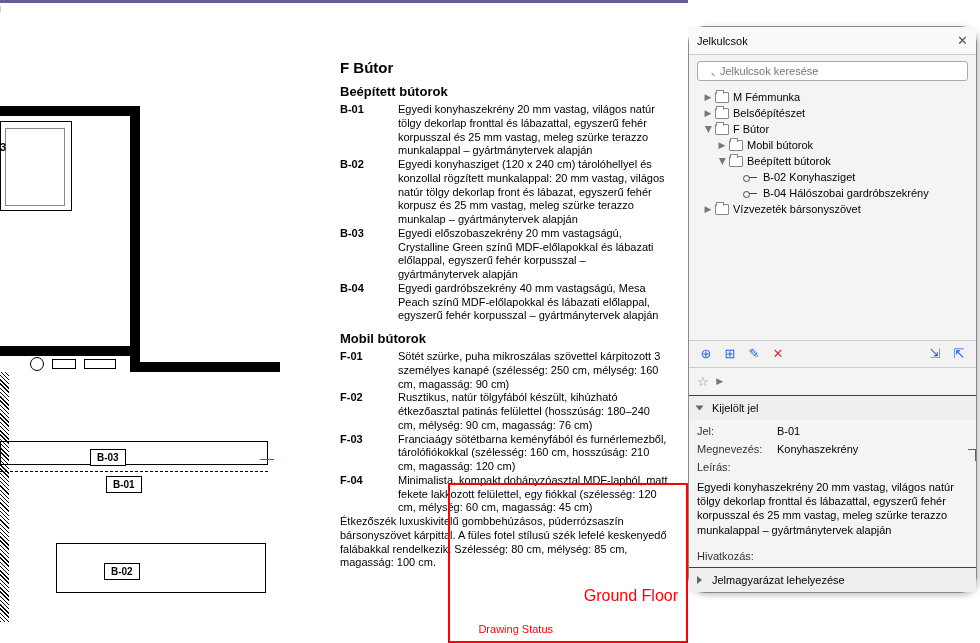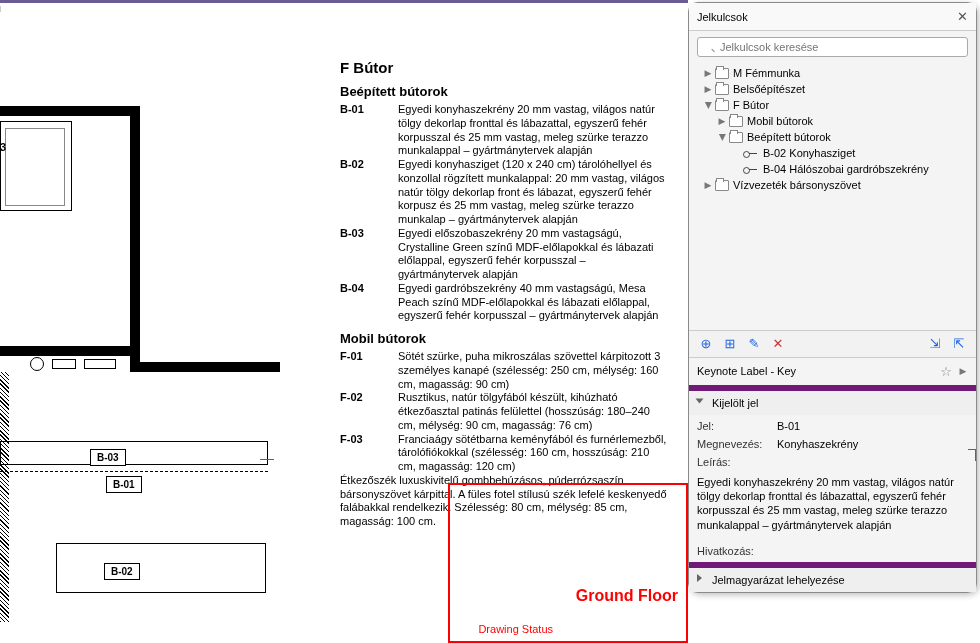--- a/index.html
+++ b/index.html
@@ -27,23 +27,23 @@
   .rect2{position:absolute;top:276px;left:84px;width:32px;height:10px;border:1px solid #000}
   .bed{position:absolute;top:38px;left:0;width:72px;height:90px;border:1px solid #000}
   .bed-inner{position:absolute;top:6px;left:4px;width:60px;height:78px;border:1px solid #888}
   .legend{position:absolute;top:56px;left:340px;width:330px}
   .legend h1{font-size:15px;font-weight:bold;margin-bottom:8px}
   .legend h2{font-size:13px;font-weight:bold;margin-top:8px;margin-bottom:4px}
   .legend-row{display:flex;margin-bottom:0}
   .legend-key{flex:0 0 58px;font-size:11px;font-weight:bold}
   .legend-val{flex:1;font-size:11px;line-height:1.25}
   .redbox{position:absolute;bottom:0;right:0;width:240px;height:160px;border:2px solid #f00;pointer-events:none}
-  .gf{position:absolute;bottom:38px;right:10px;color:#f00;font-weight:bold;font-size:16px}
+  .gf{position:absolute;bottom:38px;right:10px;color:#f00;font-weight:normal;font-size:16px}
   .ds{position:absolute;bottom:8px;right:135px;color:#f00;font-size:11px}
-  .panel{flex:1;background:#f4f4f4;border:1px solid #8a8a8a;border-radius:10px;margin:2px 3px 50px 0;display:flex;flex-direction:column;box-shadow:2px 2px 6px rgba(0,0,0,0.25)}
+  .panel{flex:1;background:#f4f4f4;border:1px solid #8a8a8a;border-radius:16px;margin:26px 3px 50px 0;display:flex;flex-direction:column;box-shadow:2px 2px 6px rgba(0,0,0,0.25)}
   .panel-header{display:flex;align-items:center;justify-content:space-between;padding:6px 8px;border-bottom:1px solid #ccc;background:#f9f9f9}
   .close-x{font-size:13px;color:#555;cursor:pointer}
   .search-row{padding:6px 8px}
   .search{width:100%;padding:3px 6px 3px 22px;border:1px solid #aaa;border-radius:3px;font-size:11px;background:#fff;position:relative}
   .search-wrap{position:relative}
   .search-wrap::before{content:"";position:absolute;left:7px;top:5px;width:8px;height:8px;border:1.2px solid #888;border-radius:50%}
   .search-wrap::after{content:"";position:absolute;left:14px;top:13px;width:4px;height:1.2px;background:#888;transform:rotate(45deg)}
   .tree{flex:1;overflow:auto;padding:2px 0 8px}
   .tree-row{display:flex;align-items:center;padding:2px 8px;font-size:11px;white-space:nowrap}
   .tree-row.selected{background:#cfe7ff;border-top:1px solid #7bb8ef;border-bottom:1px solid #7bb8ef}
@@ -52,21 +52,21 @@
   .ico-folder{border:1px solid #888;border-radius:1px;background:#fff}
   .ico-folder::before{content:"";position:absolute;top:-3px;left:0;width:6px;height:3px;background:#fff;border:1px solid #888;border-bottom:none}
   .ico-key{width:16px}
   .ico-key::before{content:"";position:absolute;left:0;top:3px;width:5px;height:5px;border:1px solid #444;border-radius:50%}
   .ico-key::after{content:"";position:absolute;left:6px;top:5px;width:8px;height:1px;background:#444}
   .toolbar{display:flex;align-items:center;gap:10px;padding:6px 10px;border-top:1px solid #ccc;border-bottom:1px solid #ccc;background:#f2f2f2}
   .tb-ico{width:14px;height:14px;display:inline-flex;align-items:center;justify-content:center;font-size:13px;color:#0a6;cursor:pointer}
   .tb-del{color:#c33}
   .tb-blue{color:#26d}
   .tb-spacer{flex:1}
-  .section-h{padding:6px 8px;font-size:11px;display:flex;gap:6px;background:#efefef;border-top:6px solid #701a75}
+  .section-h{padding:6px 8px;font-size:11px;display:flex;align-items:center;gap:6px;background:#efefef;border-top:1px solid #701a75}
   .keynote-row{display:flex;align-items:center;padding:6px 8px;gap:6px}
   .keynote-label{flex:1;font-size:11px}
   .star{font-size:13px;color:#888}
   .btn-cimke{margin:2px 8px 8px;padding:4px;text-align:center;background:#fff;border:1px solid #aaa;border-radius:3px;font-size:11px;display:flex;align-items:center;justify-content:center;gap:6px}
   .fields{padding:2px 8px}
   .field-row{display:flex;padding:3px 0;font-size:11px}
   .field-lab{flex:0 0 80px;color:#333}
   .field-val{flex:1}
   .field-desc{padding:4px 0;font-size:11px;line-height:1.3}
   .bullet{display:inline-block;width:0;height:0;border-top:4px solid transparent;border-bottom:4px solid transparent;border-left:5px solid #666;margin-right:4px}
@@ -132,20 +132,24 @@
           </div>
           <div class="legend-row">
             <div class="legend-key">F-02</div>
             <div class="legend-val">Rusztikus, natúr tölgyfából készült, kihúzható étkezőasztal patinás felülettel (hosszúság: 180–240 cm, mélység: 90 cm, magasság: 76 cm)</div>
           </div>
           <div class="legend-row">
             <div class="legend-key">F-03</div>
             <div class="legend-val">Franciaágy sötétbarna keményfából és furnérlemezből, tárolófiókokkal (szélesség: 160 cm, hosszúság: 210 cm, magasság: 120 cm)</div>
           </div>
           <div class="legend-row">
+            <div class="legend-key">F-04</div>
+            <div class="legend-val">Minimalista, kompakt dohányzóasztal MDF-lapból, matt fekete lakkozott felülettel, egy fiókkal (szélesség: 120 cm, mélység: 60 cm, magasság: 45 cm)</div>
+          </div>
+          <div class="legend-row">
             <div class="legend-val">Étkezőszék luxuskivitelű gombbehúzásos, púderrózsaszín bársonyszövet kárpittal. A füles fotel stílusú szék lefelé keskenyedő falábakkal rendelkezik. Szélesség: 80 cm, mélység: 85 cm, magasság: 100 cm.</div>
           </div>
         </div>
     </div>
 
     <div class="gf">Ground Floor</div>
     <div class="ds">Drawing Status</div>
     <div class="redbox"></div>
   </div>
 
@@ -202,21 +206,20 @@
     <div class="toolbar">
       <span class="tb-ico tb-blue">⊕</span>
       <span class="tb-ico tb-blue">⊞</span>
       <span class="tb-ico tb-blue">✎</span>
       <span class="tb-ico tb-del">✕</span>
       <span class="tb-spacer"></span>
       <span class="tb-ico tb-blue">⇲</span>
       <span class="tb-ico tb-blue">⇱</span>
     </div>
     <div class="keynote-row">
-      <span class="keynote-label">Keynote Label - Key</span>
       <span class="star">☆</span>
       <span class="tw">▶</span>
     </div>
     <div class="section-h">
         <span class="bullet bullet-down"></span>
         <span>Kijelölt jel</span>
       </div>
     <div class="fields">
       <div class="field-row">
           <span class="field-lab">Jel:</span>

